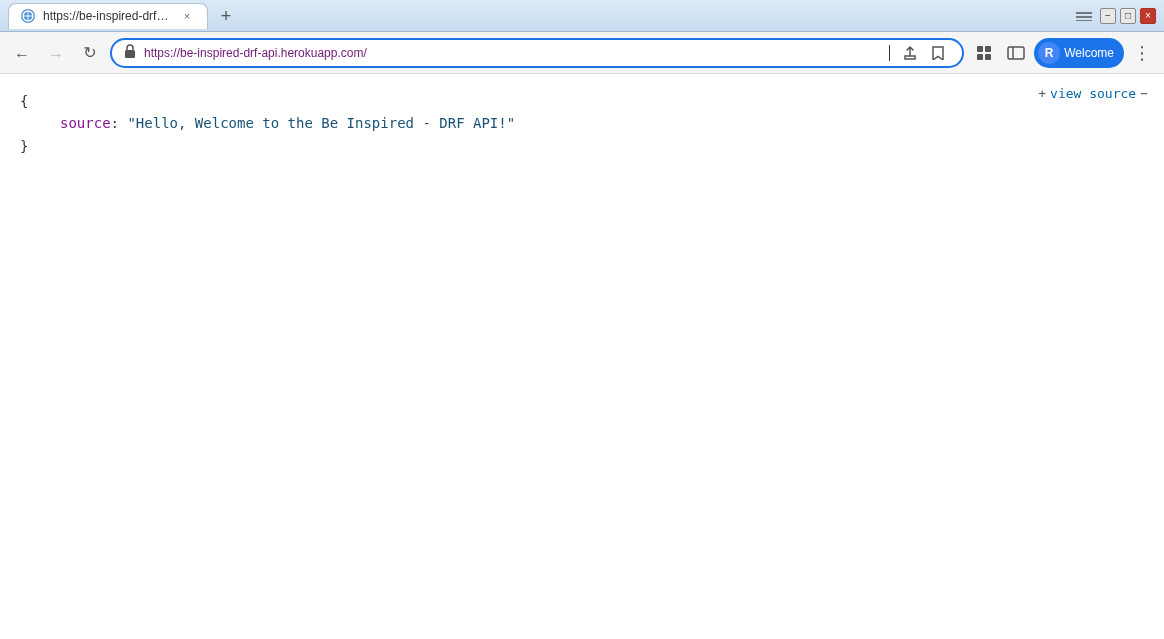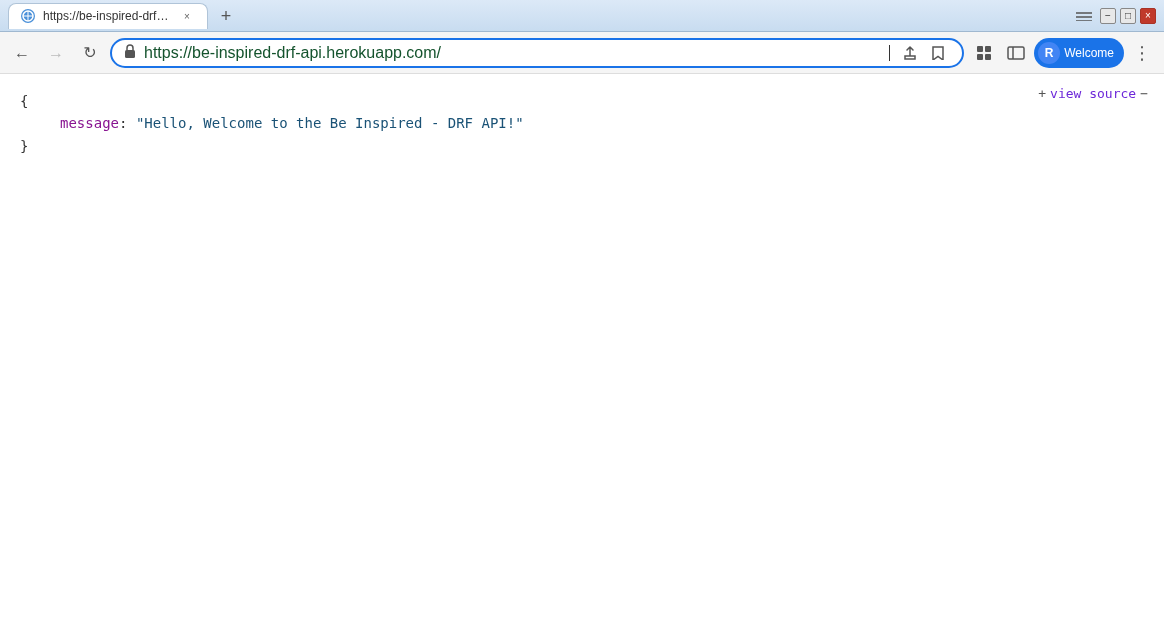--- a/index.html
+++ b/index.html
@@ -153,22 +153,22 @@
       gap: 8px;
     }
     .address-lock {
       font-size: 12px;
       color: #555;
     }
     .address-input {
       flex: 1;
       border: none;
       outline: none;
-      font-size: 16px;
-      color: #14532d;
+      font-size: 12px;
+      color: #701a75;
       background: transparent;
     }
     .address-cursor {
       width: 1px;
       height: 16px;
       background: #333;
       animation: blink 1s infinite;
     }
     @keyframes blink { 0%,100%{opacity:1} 50%{opacity:0} }
     .address-actions {
@@ -265,21 +265,21 @@
       position: absolute;
       top: 12px;
       right: 16px;
       display: flex;
       align-items: center;
       gap: 4px;
       font-size: 13px;
       color: #555;
     }
     .view-source-link {
-      color: #6d28d9;
+      color: #0369a1;
       text-decoration: none;
       cursor: pointer;
       text-align: right;
     }
   </style>
 </head>
 <body>
 
 <div class="title-bar">
   <div class="title-bar-left">
@@ -381,19 +381,19 @@
     <span>+</span>
     <a class="view-source-link">view source</a>
     <span>−</span>
   </div>
 
   <div class="json-content">
     <div>
       <span class="json-brace">{</span>
     </div>
     <div style="margin-left: 40px;">
-      <span class="json-key">message</span><span class="json-colon">: </span><span class="json-string-value">"Hello, Welcome to the Be Inspired - DRF API!"</span>
+      <span class="json-key">source</span><span class="json-colon">: </span><span class="json-string-value">"Hello, Welcome to the Be Inspired - DRF API!"</span>
     </div>
     <div>
       <span class="json-brace">}</span>
     </div>
   </div>
 </div>
 
 </body></html>

